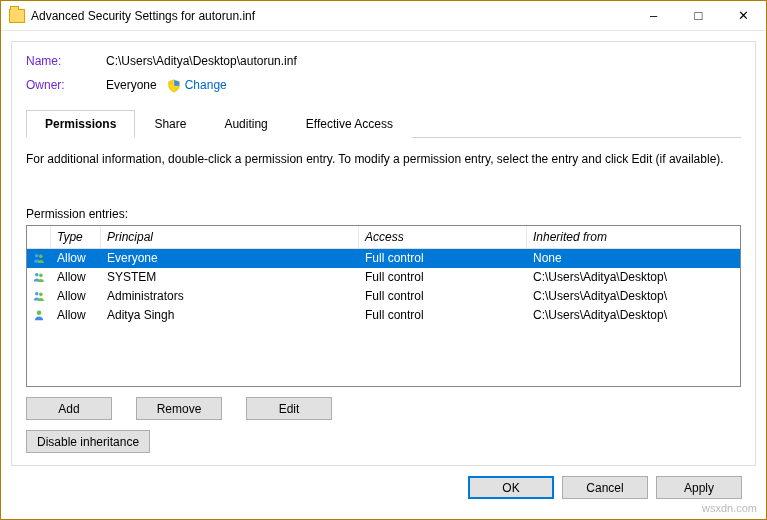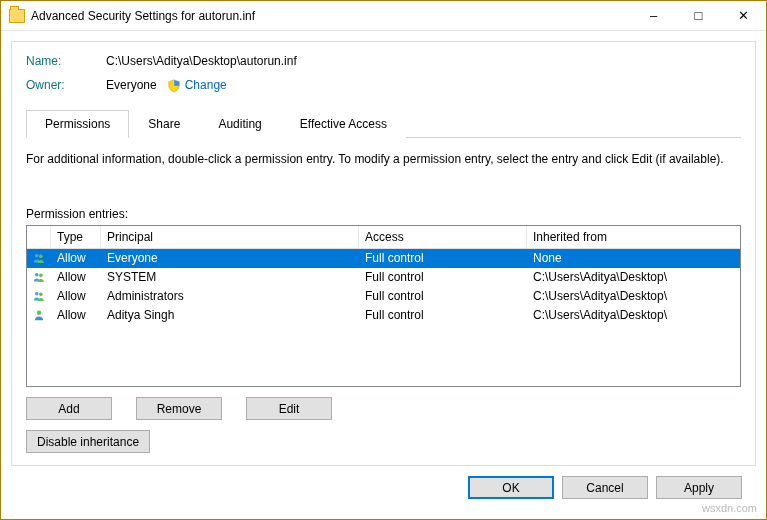--- a/index.html
+++ b/index.html
@@ -7,32 +7,32 @@
   .window { width: 767px; height: 520px; border: 1px solid #b07c00; display: flex; flex-direction: column; }
   .titlebar { height: 30px; background: #fff; display: flex; align-items: center; border-bottom: 1px solid #e8e8e8; }
   .titlebar .icon { width: 16px; height: 14px; margin: 0 6px 0 8px; background: #ffd869; border: 1px solid #d9a400; position: relative; }
   .titlebar .icon:before { content: ""; position: absolute; top: -4px; left: 0; width: 7px; height: 3px; background: #ffd869; border: 1px solid #d9a400; border-bottom: none; }
   .title-text { flex: 1; font-size: 12px; }
   .winbtns { display: flex; height: 100%; }
   .winbtn { width: 45px; display: flex; align-items: center; justify-content: center; font-size: 13px; font-family: "Segoe UI Symbol", sans-serif; }
   .content-outer { flex: 1; padding: 10px; display: flex; flex-direction: column; min-height: 0; }
   .panel { flex: 1; border: 1px solid #ddd; padding: 12px 14px; display: flex; flex-direction: column; min-height: 0; }
   .row { display: flex; margin-bottom: 10px; align-items: center; }
-  .row .label { width: 80px; color: #0f766e; }
+  .row .label { width: 80px; color: #6d28d9; }
   .row .value { color: #000; }
   .shield { display: inline-block; width: 14px; height: 14px; vertical-align: middle; margin-right: 4px; }
   .change-link { color: #0066cc; margin-left: 10px; cursor: pointer; }
   .tabs { display: flex; border-bottom: 1px solid #d0d0d0; margin-top: 6px; }
   .tab { padding: 6px 18px; border: 1px solid transparent; border-bottom: none; background: #fff; cursor: pointer; position: relative; top: 1px; font-size: 12px; }
-  .tab.active { border-color: #d0d0d0; border-bottom: 1px solid #fff; }
+  .tab.active { border-color: #d0d0d0; border-bottom: 1px solid #fff; font-weight: bold; }
   .info-text { margin: 14px 0 10px 0; font-size: 12px; }
   .entries-label { margin-bottom: 4px; margin-top: 31px; }
   .grid-wrap { flex: 1; border: 1px solid #828790; min-height: 0; overflow: hidden; background: #fff; }
   .grid-header { display: flex; background: #fff; border-bottom: 1px solid #e0e0e0; }
-  .grid-header .col { padding: 4px 6px; font-size: 12px; border-right: 1px solid #e8e8e8; }
+  .grid-header .col { padding: 4px 6px; font-size: 12px; border-right: 1px solid #e8e8e8; font-style: italic; }
   .grid-header .col:last-child { border-right: none; }
   .grid-body { overflow-y: auto; }
   .grid-row { display: flex; align-items: center; height: 19px; font-size: 12px; }
   .grid-row.selected { background: #0078d7; color: #fff; }
   .grid-row .cell { padding: 0 6px; white-space: nowrap; overflow: hidden; text-overflow: ellipsis; }
   .col-icon { width: 24px; flex: 0 0 24px; display: flex; align-items: center; justify-content: center; }
   .col-type { width: 50px; flex: 0 0 50px; }
   .col-principal { width: 258px; flex: 0 0 258px; }
   .col-access { width: 168px; flex: 0 0 168px; }
   .col-inherited { flex: 1; }

